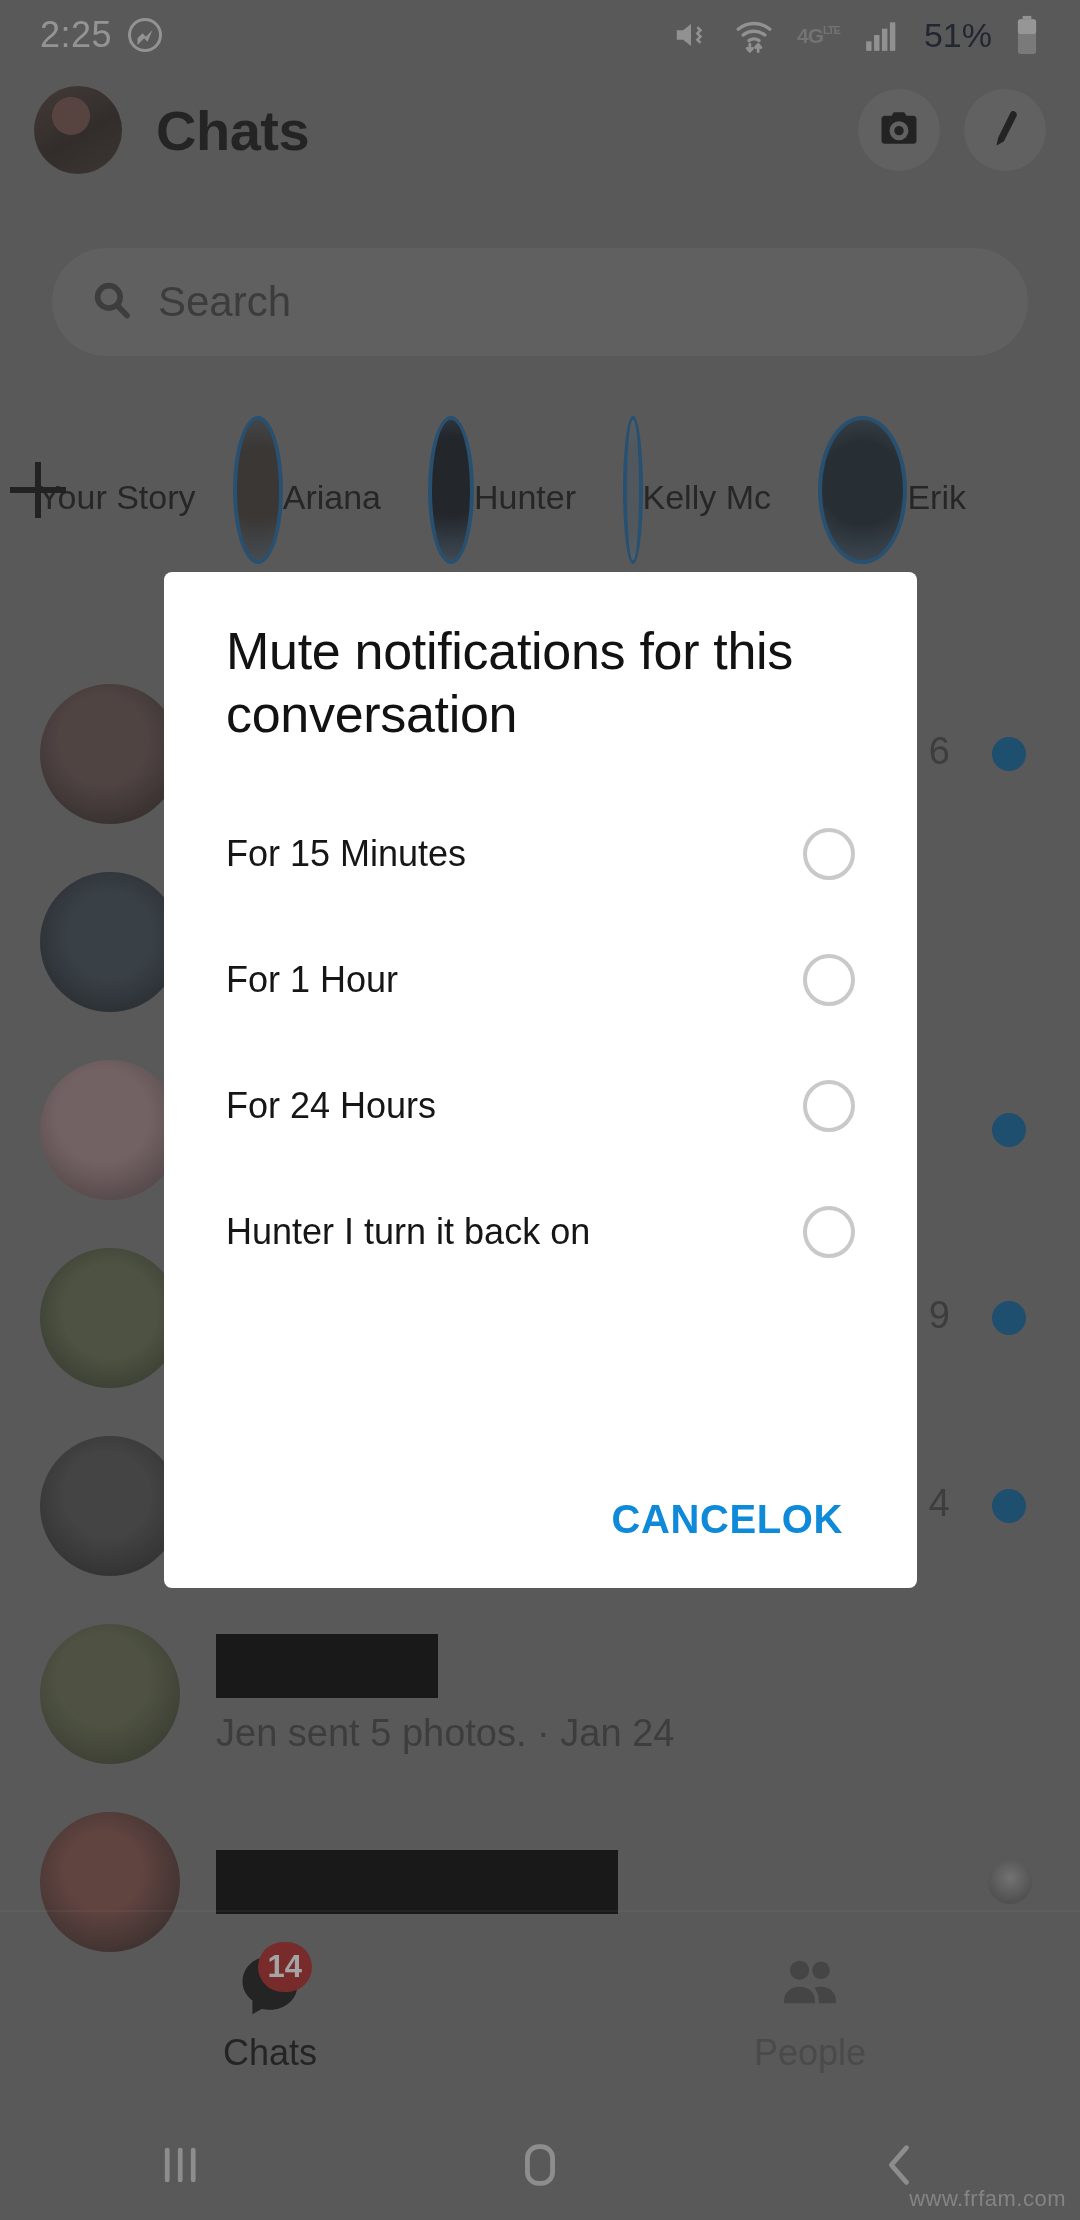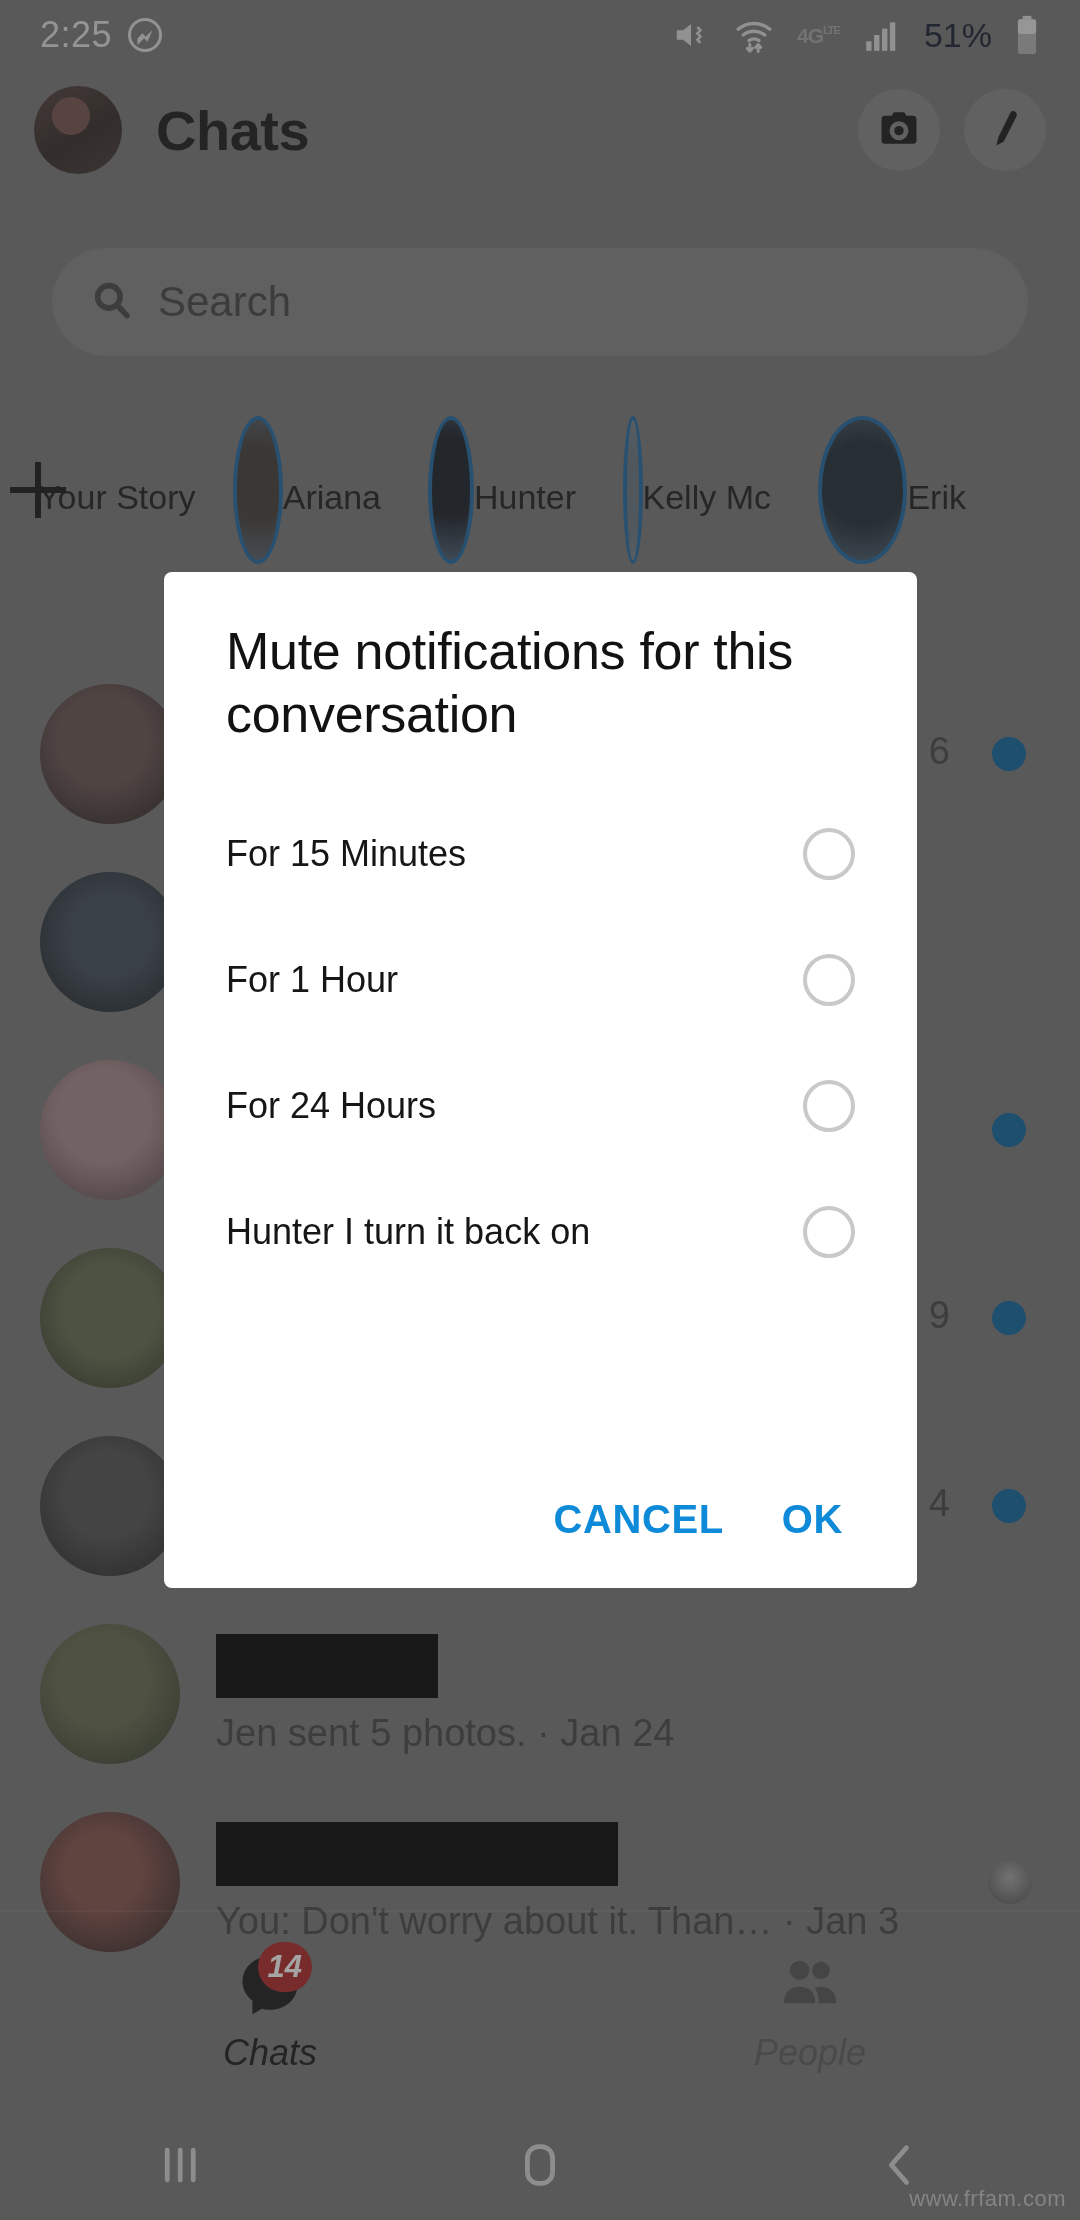--- a/index.html
+++ b/index.html
@@ -140,21 +140,21 @@
     position:absolute; right:130px; top:50%; margin-top:-24px;
     font-size:38px; color:#3f3f3f;
   }
 
   
   #tabbar {
     position:absolute; bottom:110px; left:0; width:1080px; height:200px;
     border-top:2px solid rgba(255,255,255,.07);
     display:flex;
   }
-  .tab { flex:1; display:flex; flex-direction:column; align-items:center; justify-content:center; gap:12px;font-style:italic; }
+  .tab { flex:1; display:flex; flex-direction:column; align-items:center; justify-content:center; gap:12px; }
   .tab-ico { position:relative; width:80px; height:72px; display:flex; align-items:center; justify-content:center; }
   .tab-ico svg { width:66px; height:66px; }
   .tab-label { font-size:36px; }
   .tab.active .tab-label { color:#131313; }
   .tab.inactive .tab-label { color:#555; }
   .badge {
     position:absolute; top:-6px; right:-2px;
     min-width:54px; height:50px; padding:0 10px; border-radius:26px;
     background:#a32020; color:#efefef; font-size:31px; font-weight:bold;
     display:flex; align-items:center; justify-content:center;
@@ -191,21 +191,21 @@
     height:126px; display:flex; align-items:center;
     padding:0 62px;
   }
   .opt-label { font-size:36px; color:#161616; flex:1 1 auto; }
   .radio {
     width:52px; height:52px; border-radius:50%;
     border:4px solid #c9c9c9; background:#fff; flex:0 0 auto;
   }
   #dialog-actions {
     margin-top:auto; display:flex; justify-content:flex-end;
-    align-items:center; gap:58px; padding:0 74px 46px 0;
+    align-items:center; padding:0 74px 46px 0;
   }
   .dlg-btn {
     font-size:40px; font-weight:bold; color:#0e8ad8;
     letter-spacing:.6px; background:none; border:none;
     font-family:"Liberation Sans", sans-serif; cursor:pointer;
   }
 </style>
 </head>
 <body>
 
@@ -366,21 +366,20 @@
       <div class="chat-body">
         <div class="name-redact" style="width:222px"></div>
         <div class="chat-prev">Jen sent 5 photos. · Jan 24</div>
       </div>
     </div>
 
     <div class="chat-row">
       <div class="chat-av c7"></div>
       <div class="chat-body">
         <div class="name-redact" style="width:402px"></div>
-        <div class="chat-prev">You: Don't worry about it. Than… · Jan 3</div>
       </div>
       <div class="seen-av"></div>
     </div>
   </div>
 
   <div id="tabbar">
     <div class="tab active">
       <div class="tab-ico">
         <svg viewBox="0 0 24 24">
             <path d="M12 2C6.2 2 2 6.1 2 11.1c0 2.8 1.4 5.3 3.6 6.9V23l3.5-2c.9.2 1.9.4 2.9.4 5.8 0 10-4.1 10-9.1S17.8 2 12 2z" fill="#141414"></path>

